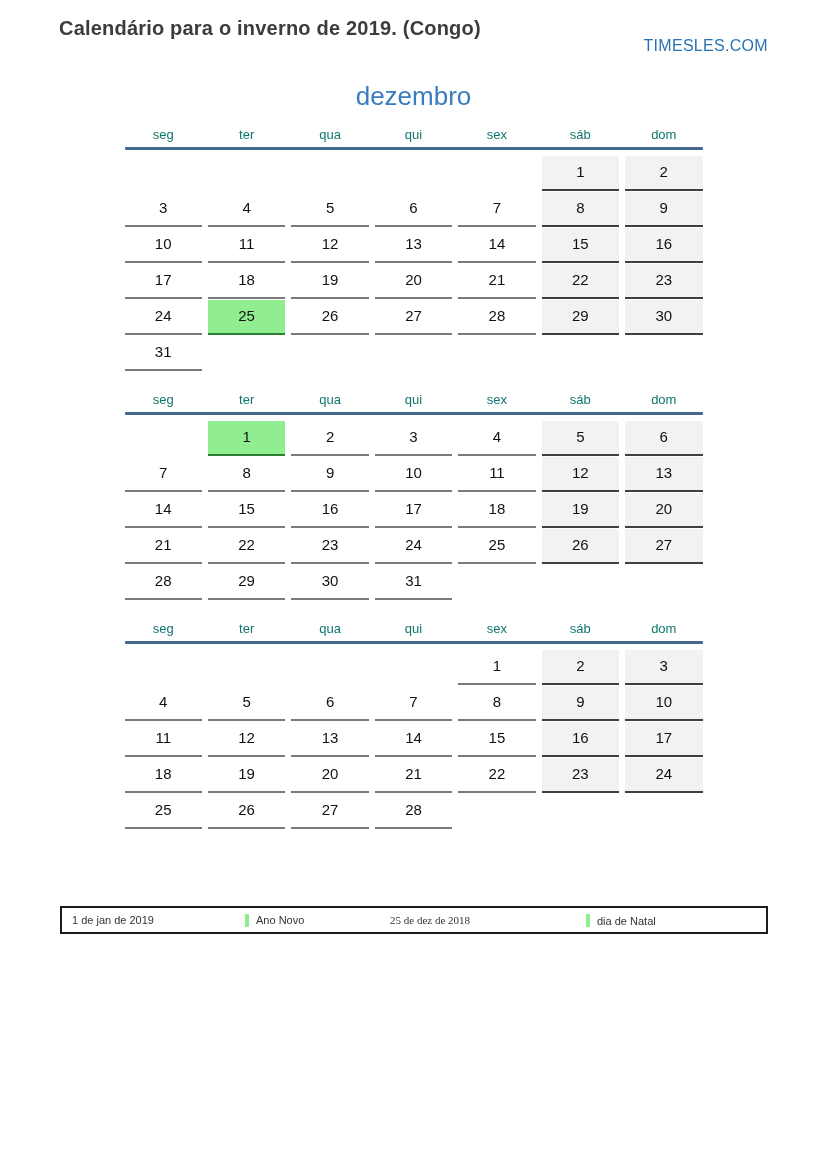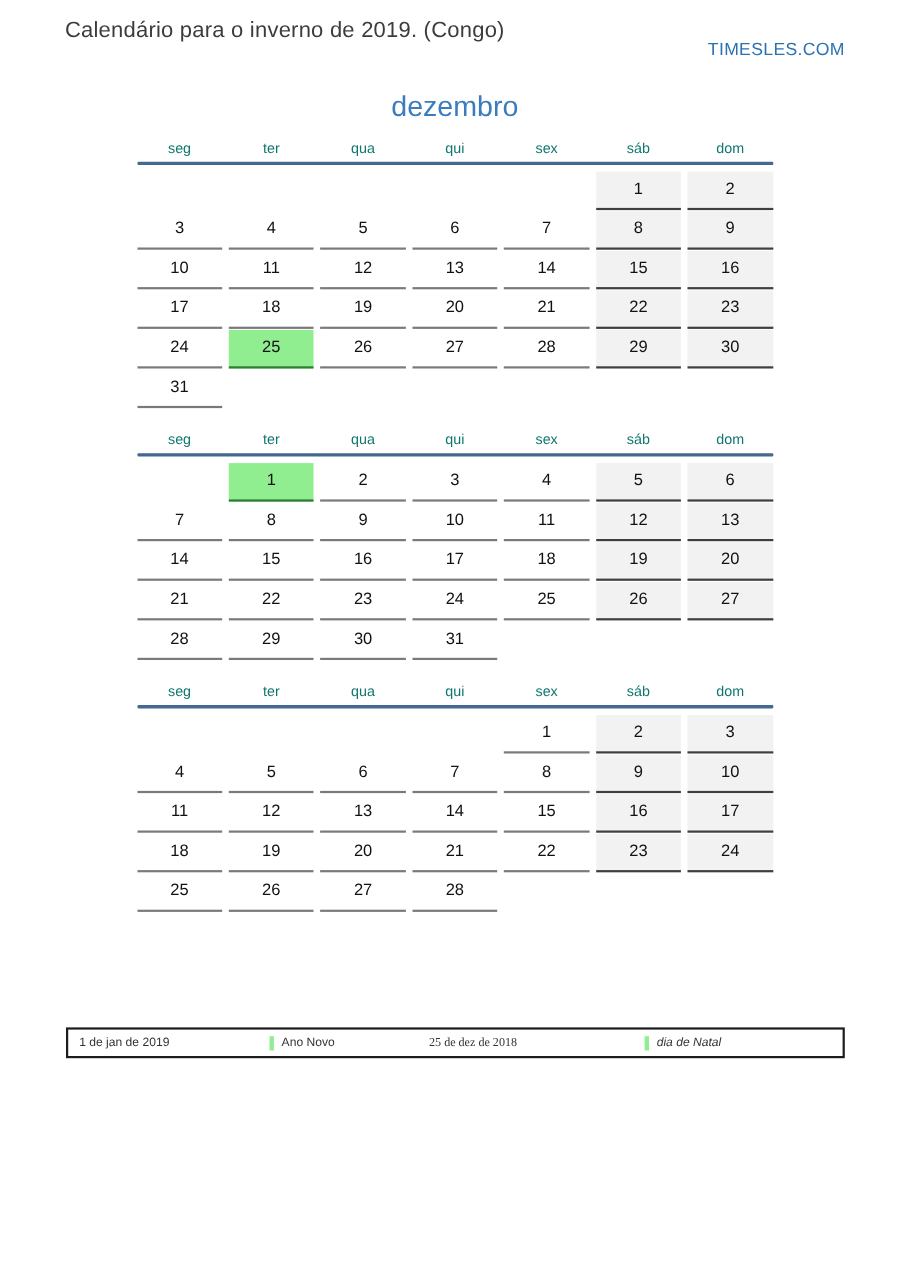--- a/index.html
+++ b/index.html
@@ -10,21 +10,21 @@
     color: #1a1a1a;
     overflow: hidden;
   }
   .page { width: 827px; height: 1169px; padding-top: 17px; position: relative; }
 
   
   .top-bar {
     display: flex; justify-content: space-between; align-items: flex-start;
     padding: 0 59px 0 59px;
   }
-  .doc-title { font-size: 20px; font-weight: 400; color: #3c3c3c; letter-spacing: 0.2px; }
+  .doc-title { font-size: 20px; font-weight: 700; color: #3c3c3c; letter-spacing: 0.2px; }
   .brand-link {
     font-size: 16px; color: var(--brand-blue, #2b72b4);
     text-decoration: none; margin-top: 20px; letter-spacing: 0.3px;
   }
 
   
   .months { width: 578px; margin: 0 auto; }
   .month { margin-top: 21px; }
   .month:first-child { margin-top: 26px; }
   .month-name {
@@ -60,26 +60,25 @@
   .cell.empty { background: none; border: none; }
 
   
   .legend {
     position: absolute; left: 60px; top: 906px;
     width: 708px; height: 28px;
     border: 2px solid #1c1c1c;
     display: flex; align-items: center;
     font-size: 11px; color: #333333;
     padding-left: 10px;
-    margin-top: 28px;
   }
   .legend-date1 { width: 173px; }
   .legend-item1 { width: 145px; display: flex; align-items: center; }
   .legend-date2 { width: 196px; font-family: Liberation Serif, serif; }
-  .legend-item2 { display: flex; align-items: flex-start; font-style: italic; }
+  .legend-item2 { display: flex; align-items: flex-end; }
   .legend-marker {
     display: inline-block; width: 4px; height: 13px;
     background: var(--holiday-bg, #90ee90); margin-right: 7px;
   }
 </style>
 </head>
 <body>
 
 <div class="page">
 

